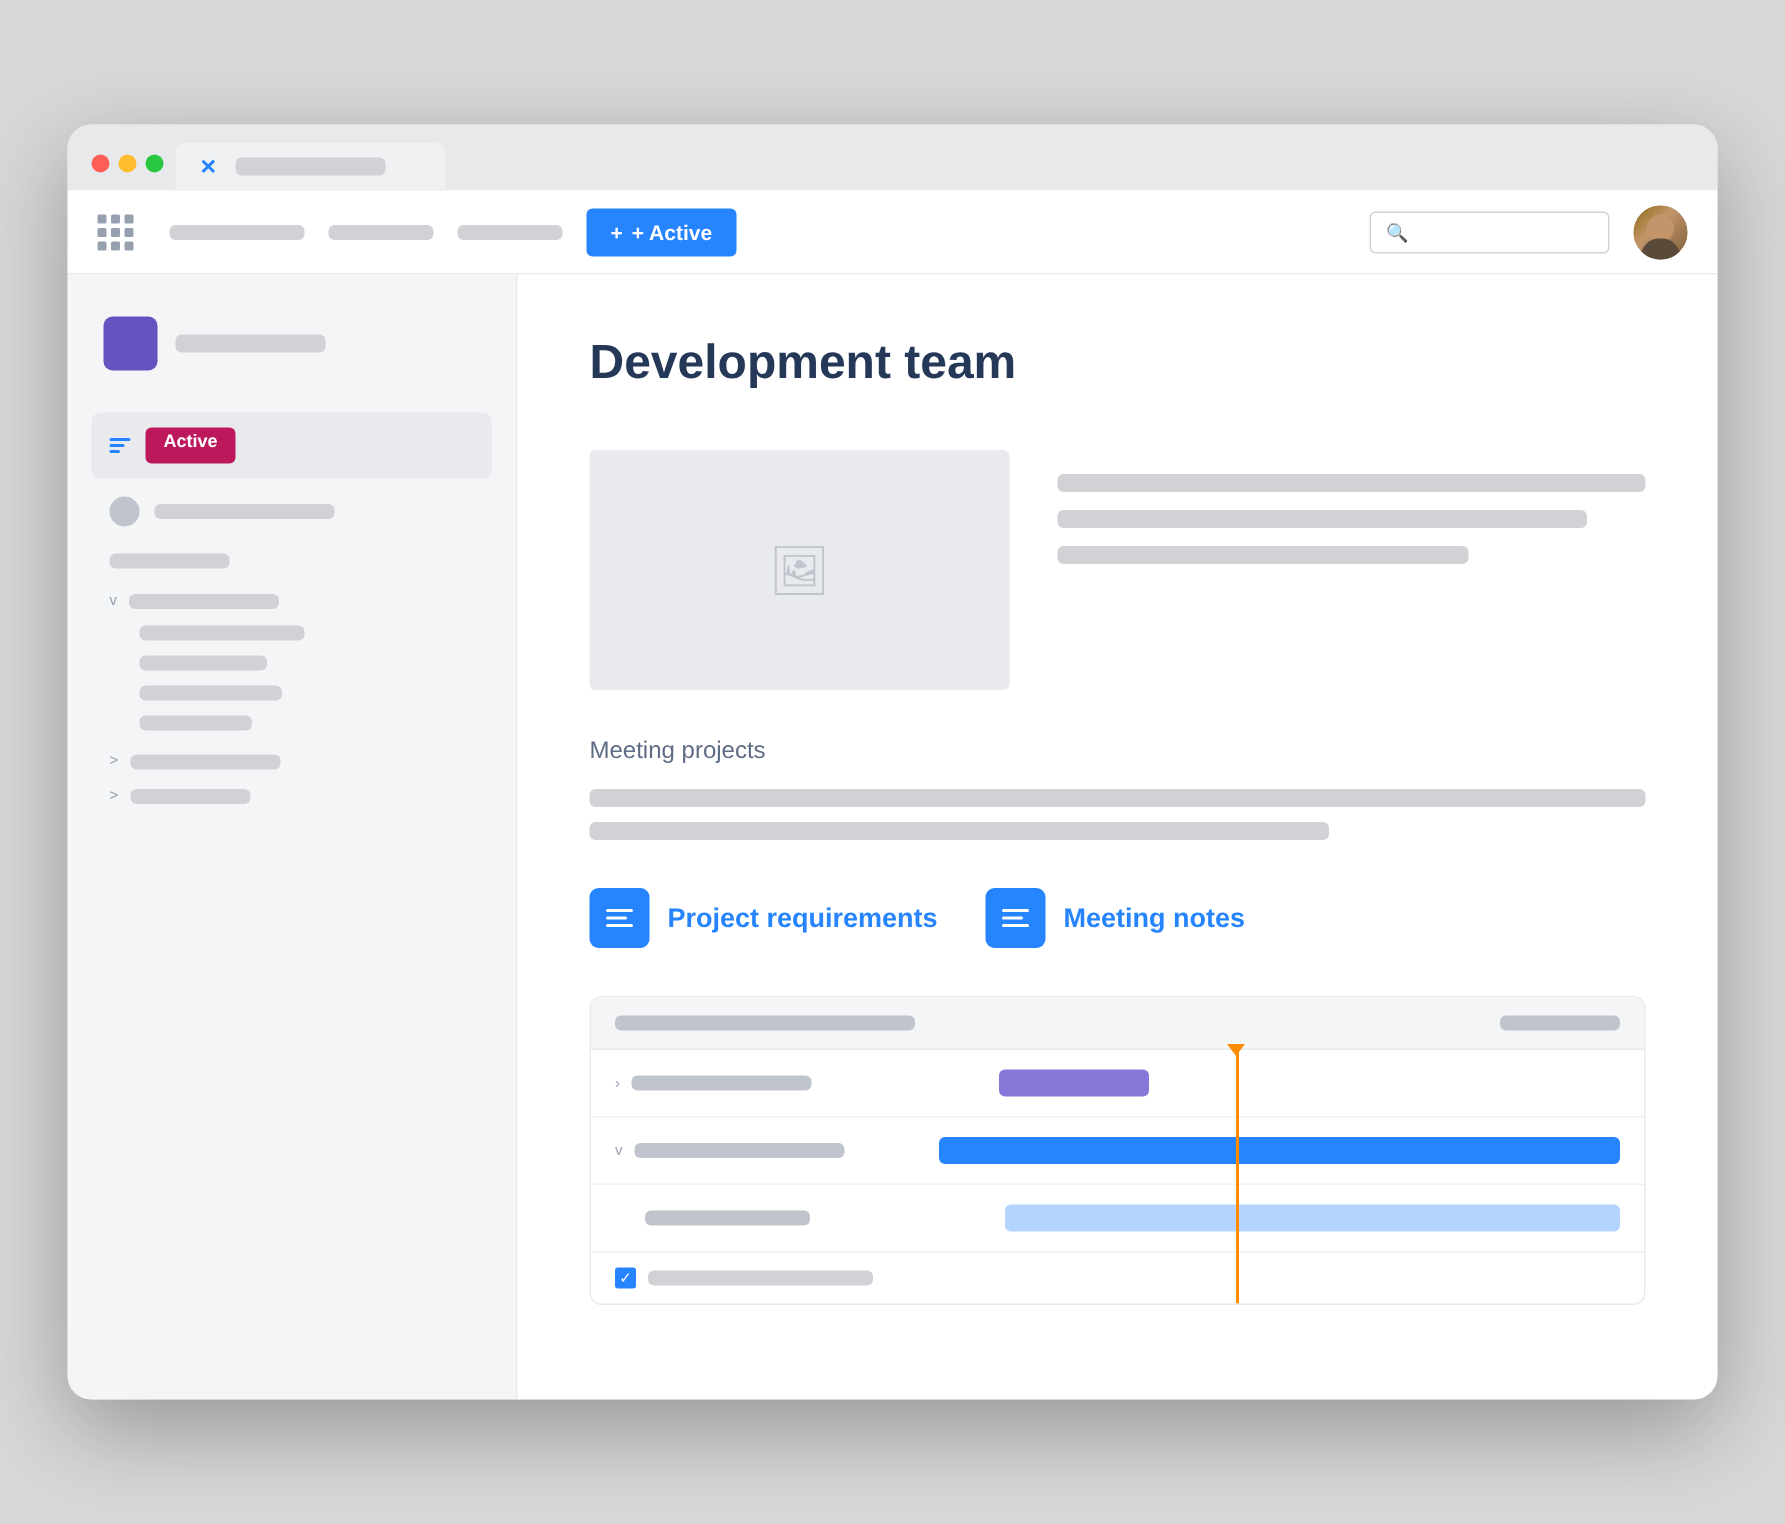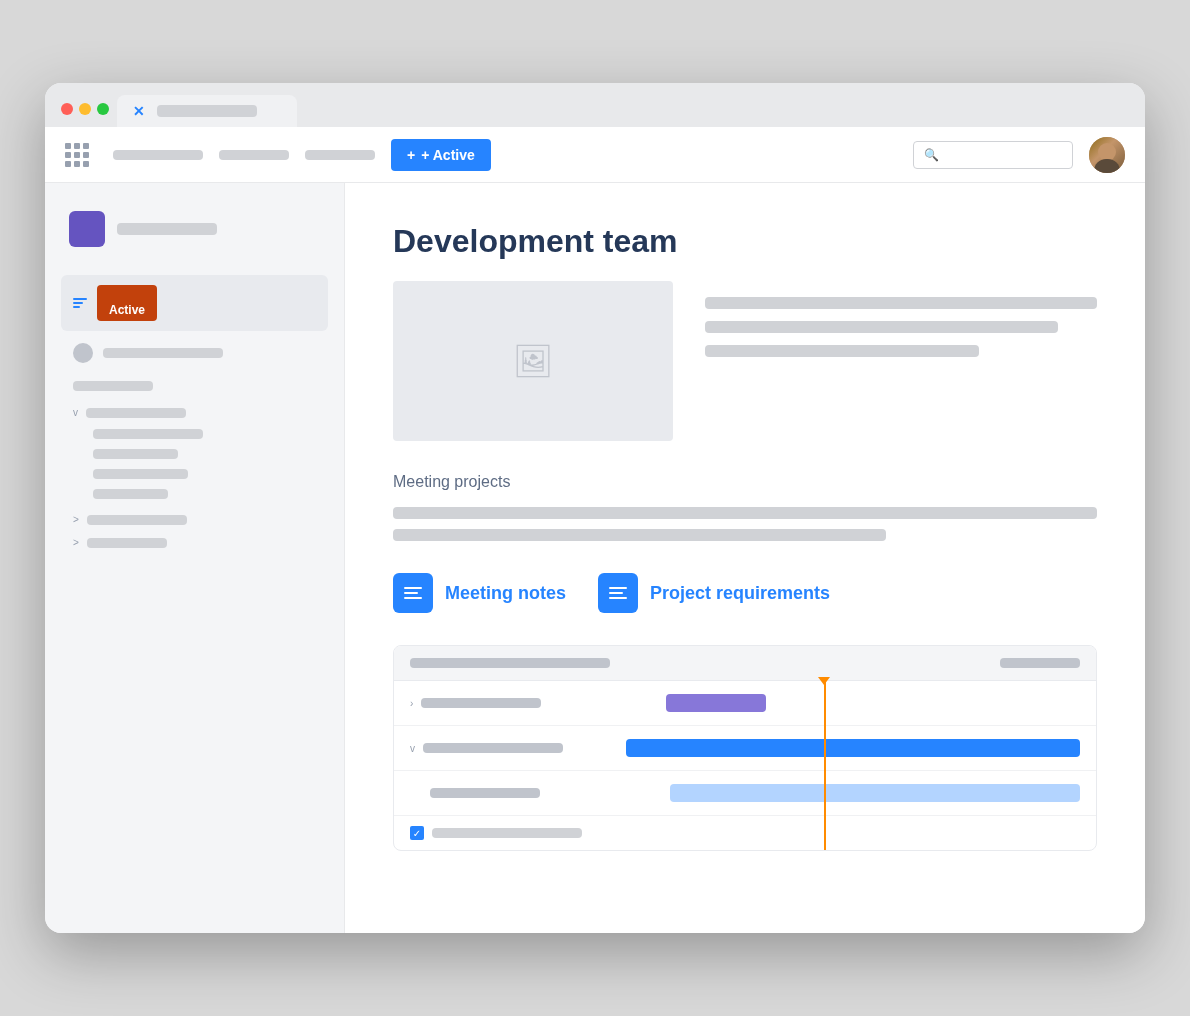--- a/index.html
+++ b/index.html
@@ -213,24 +213,24 @@
     .filter-line {
       height: 2px;
       background: #2684ff;
       border-radius: 1px;
     }
     .filter-line:nth-child(1) { width: 14px; }
     .filter-line:nth-child(2) { width: 10px; }
     .filter-line:nth-child(3) { width: 7px; }
 
     .sidebar-badge {
-      background: #c2410c;
+      background: #be185d;
       color: #fff;
       border-radius: 4px;
-      padding: 18px 12px;
+      padding: 2px 12px;
       font-size: 12px;
       font-weight: 600;
       height: 24px;
     }
 
     .sidebar-item {
       display: flex;
       align-items: center;
       gap: 10px;
       padding: 8px 12px;
@@ -271,21 +271,21 @@
       flex: 1;
       background: #fff;
       padding: 40px 48px;
       overflow-y: auto;
     }
 
     .page-title {
       font-size: 32px;
       font-weight: 700;
       color: #253858;
-      margin-bottom: 21px;
+      margin-bottom: 40px;
     }
 
     
     .header-section {
       display: flex;
       gap: 32px;
       margin-bottom: 32px;
     }
 
     .image-placeholder {
@@ -645,31 +645,31 @@
 
       <div class="cards-row">
         <div class="card-item">
           <div class="card-icon">
             <div class="card-icon-lines">
               <div class="card-icon-line"></div>
               <div class="card-icon-line"></div>
               <div class="card-icon-line"></div>
             </div>
           </div>
-          <span class="card-label">Meeting notes</span>
+          <span class="card-label">Project requirements</span>
         </div>
         <div class="card-item">
           <div class="card-icon">
             <div class="card-icon-lines">
               <div class="card-icon-line"></div>
               <div class="card-icon-line"></div>
               <div class="card-icon-line"></div>
             </div>
           </div>
-          <span class="card-label">Project requirements</span>
+          <span class="card-label">Meeting notes</span>
         </div>
       </div>
 
       <div class="gantt-container">
         <div class="gantt-header">
           <div class="gantt-header-left"></div>
           <div class="gantt-header-months">
             <div class="gantt-month-bar"></div>
           </div>
         </div>

